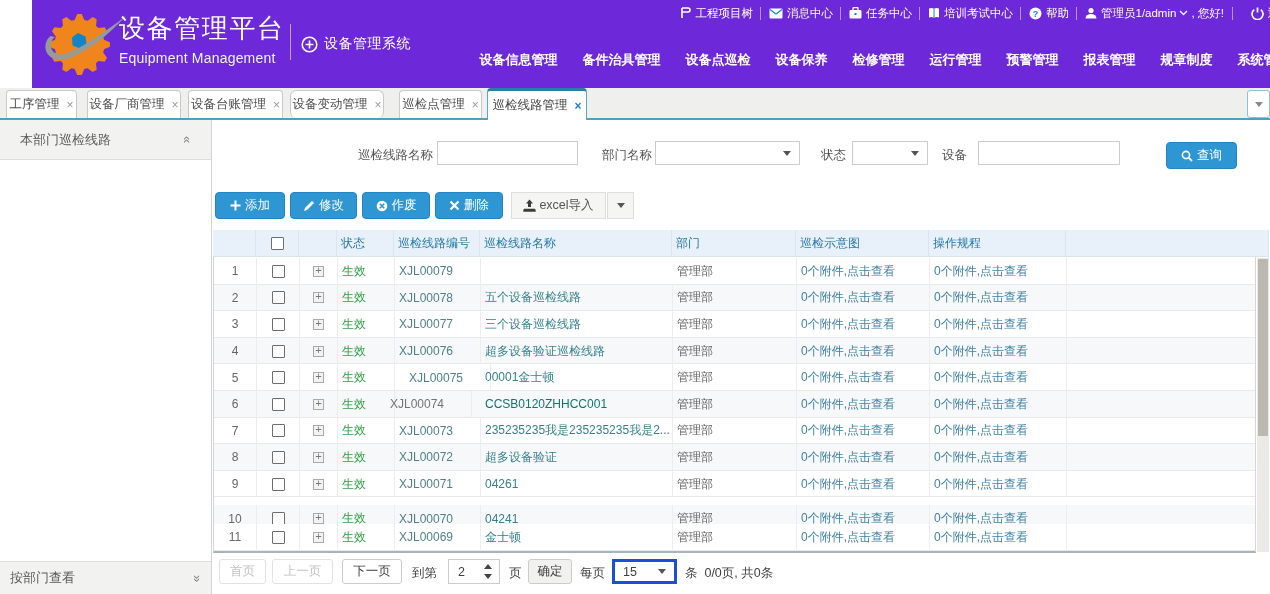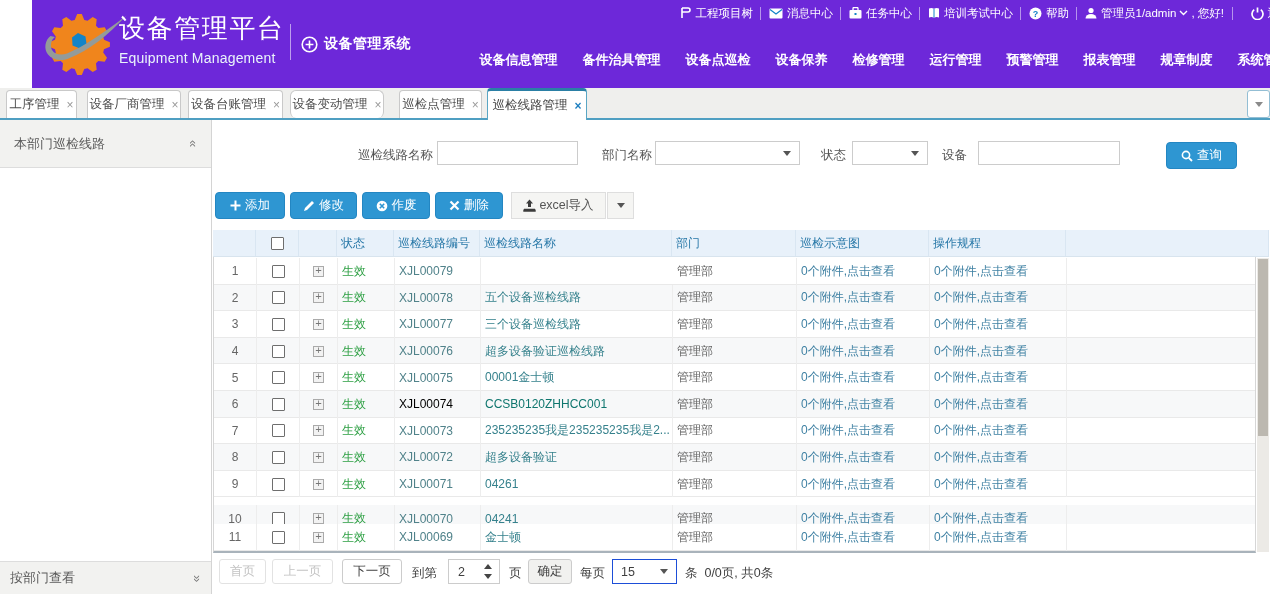--- a/index.html
+++ b/index.html
@@ -8,34 +8,34 @@
 #header { position:absolute; left:0; top:0; width:1270px; height:88px; background:#6d28d9;margin-left:32px; }
 #topbar { position:absolute; right:4px; top:0; height:26px; display:flex; align-items:center; color:#fff; font-size:11.5px; }
 #topbar .it { display:flex; align-items:center; padding:0 7.5px; white-space:nowrap; }
 #topbar .sep { width:1px; height:13px; background:rgba(255,255,255,.5); }
 #topbar .ic { margin-right:4px; display:inline-flex; align-items:center; }
 #logo { position:absolute; left:6px; top:2px; }
 #brand { position:absolute; left:87px; top:13px; color:#fff; }
 #brand .t1 { font-size:26px; letter-spacing:1.6px; line-height:31px; font-weight:400; }
 #brand .t2 { font-size:14px; line-height:16px; letter-spacing:0.2px; color:#eaf4fb; margin-top:6px; }
 #vdiv { position:absolute; left:258px; top:24px; width:1px; height:36px; background:rgba(255,255,255,.55); }
-#sysname { position:absolute; left:269px; top:35px; color:#fff; font-size:14px; font-weight:bold; display:flex; align-items:center; letter-spacing:0.5px; }
+#sysname { position:absolute; left:269px; top:35px; color:#fff; font-size:14px; font-weight:normal; display:flex; align-items:center; letter-spacing:0.5px; }
 #sysname .cic { margin-right:6px; display:inline-flex; }
 #nav { position:absolute; right:0px; top:51px; display:flex; color:#fff; font-size:13px; font-weight:bold; }
 #nav .n { padding:0 12.5px; white-space:nowrap; line-height:18px; }
 
 #tabbar { position:absolute; left:0; top:88px; width:1270px; height:32px; background:#efefed; border-bottom:2px solid #4f9fc2; }
 .tab { position:absolute; top:2px; height:28px; background:#fff; border:1px solid #c9c9c9; border-bottom:none; border-radius:4px 4px 0 0; font-size:12.5px; color:#4d4d4d; display:flex; align-items:center; justify-content:center; }
 .tab .x { color:#9a9a9a; margin-left:7px; font-size:12px; }
 .tab.active { border:1px solid #5aa6c4; border-bottom:none; border-top:3px solid #2a7fa5; color:#444; height:32px; top:0px; z-index:2; }
 .tab.active .x { color:#1e7fc0; font-weight:bold; }
 #tabdrop { position:absolute; right:0px; top:2px; width:23px; height:28px; background:#fff; border:1px solid #93bed4; border-radius:3px; display:flex; align-items:center; justify-content:center; }
 
 #sidebar { position:absolute; left:0; top:120px; width:212px; height:474px; background:#fff; border-right:1px solid #d4d4d4; }
-.side-hd { height:48px; background:#f2f2f0; border-bottom:1px solid #ddd; color:#5a5a5a; font-size:13px; display:flex; align-items:center; padding:0 14px; justify-content:space-between; }
+.side-hd { height:40px; background:#f2f2f0; border-bottom:1px solid #ddd; color:#5a5a5a; font-size:13px; display:flex; align-items:center; padding:0 20px; justify-content:space-between; }
 #side-bottom { position:absolute; left:0; bottom:0; width:100%; height:33px; background:#f2f2f0; border-top:1px solid #ddd; color:#5a5a5a; font-size:13px; display:flex; align-items:center; padding:0 10px; justify-content:space-between; }
 
 #content { position:absolute; left:213px; top:120px; width:1057px; height:474px; background:#fff; }
 #filter { position:absolute; left:0; top:2px; width:1057px; height:60px; font-size:12.5px; color:#555; }
 #filter .lbl { position:absolute; top:25px; }
 #filter input, #filter .sel { position:absolute; top:19px; height:24px; border:1px solid #ccc; background:#fff; }
 #filter .sel { display:flex; align-items:center; justify-content:flex-end; padding-right:8px; }
 .caret { width:0; height:0; border-left:4px solid transparent; border-right:4px solid transparent; border-top:5px solid #555; display:inline-block; }
 #btn-query { position:absolute; left:953px; top:20px; width:71px; height:27px; background:#2e96d2; color:#fff; border:1px solid #2386c2; border-radius:4px; font-size:12.5px; display:flex; align-items:center; justify-content:center; }
 #btn-query svg { margin-right:4px; }
@@ -289,37 +289,37 @@
         </div>
         <div class="grow" style="top: 134.4px; height: 26.6px;">
           <div class="c" style="left: 0px; width: 43px; height: 26.6px; color: rgb(102, 102, 102); justify-content: center; padding-left: 0px;">5</div>
           <div class="c" style="left: 43px; width: 43px; height: 26.6px; justify-content: center; padding-left: 0px;">
             <span class="cb"></span>
           </div>
           <div class="c" style="left: 86px; width: 38px; height: 26.6px; justify-content: center; padding-left: 0px;">
             <span class="plus">+</span>
           </div>
           <div class="c" style="left: 124px; width: 57px; height: 26.6px; color: rgb(47, 160, 69);">生效</div>
-          <div class="c" style="left: 181px; width: 86px; height: 26.6px; color: rgb(80, 130, 138);">XJL00075</div>
+          <div class="c" style="left: 191px; width: 86px; height: 26.6px; color: rgb(80, 130, 138);">XJL00075</div>
           <div class="c" style="left: 267px; width: 192px; height: 26.6px; color: rgb(53, 129, 140);">00001金士顿</div>
           <div class="c" style="left: 459px; width: 124px; height: 26.6px; color: rgb(102, 102, 102);">管理部</div>
           <div class="c" style="left: 583px; width: 133px; height: 26.6px; color: rgb(63, 129, 163);">0个附件,点击查看</div>
           <div class="c" style="left: 716px; width: 137px; height: 26.6px; color: rgb(63, 129, 163);">0个附件,点击查看</div>
           <div class="c" style="left: 853px; width: 189px; height: 26.6px; border-right: none; color: rgb(68, 68, 68);"></div>
         </div>
         <div class="grow" style="top: 161px; height: 26.6px; background: rgb(247, 248, 249);">
           <div class="c" style="left: 0px; width: 43px; height: 26.6px; color: rgb(102, 102, 102); justify-content: center; padding-left: 0px;">6</div>
           <div class="c" style="left: 43px; width: 43px; height: 26.6px; justify-content: center; padding-left: 0px;">
             <span class="cb"></span>
           </div>
           <div class="c" style="left: 86px; width: 38px; height: 26.6px; justify-content: center; padding-left: 0px;">
             <span class="plus">+</span>
           </div>
           <div class="c" style="left: 124px; width: 57px; height: 26.6px; color: rgb(47, 160, 69);">生效</div>
-          <div class="c" style="left: 181px; width: 86px; height: 26.6px; color: #000000;">XJL00074</div>
+          <div class="c" style="left: 172px; width: 86px; height: 26.6px; color: #737373;">XJL00074</div>
           <div class="c" style="left: 267px; width: 192px; height: 26.6px; color: #0f766e;">CCSB0120ZHHCC001</div>
           <div class="c" style="left: 459px; width: 124px; height: 26.6px; color: rgb(102, 102, 102);">管理部</div>
           <div class="c" style="left: 583px; width: 133px; height: 26.6px; color: rgb(63, 129, 163);">0个附件,点击查看</div>
           <div class="c" style="left: 716px; width: 137px; height: 26.6px; color: rgb(63, 129, 163);">0个附件,点击查看</div>
           <div class="c" style="left: 853px; width: 189px; height: 26.6px; border-right: none; color: rgb(68, 68, 68);"></div>
         </div>
         <div class="grow" style="top: 187.6px; height: 26.6px;">
           <div class="c" style="left: 0px; width: 43px; height: 26.6px; color: rgb(102, 102, 102); justify-content: center; padding-left: 0px;">7</div>
           <div class="c" style="left: 43px; width: 43px; height: 26.6px; justify-content: center; padding-left: 0px;">
             <span class="cb"></span>
@@ -411,16 +411,16 @@
     <div class="pbtn" style="left:129px; width:60px;">下一页</div>
     <span class="ptxt" style="left:199px;">到第</span>
     <div style="left:235px; top:5px; width:52px; height:25px; border:1px solid #ccc; background:#fff;">
       <span style="position:absolute; left:9px; top:5px;">2</span>
       <span style="position:absolute; right:7px; top:4px; width:0; height:0; border-left:4px solid transparent; border-right:4px solid transparent; border-bottom:5px solid #444;"></span>
       <span style="position:absolute; right:7px; bottom:4px; width:0; height:0; border-left:4px solid transparent; border-right:4px solid transparent; border-top:5px solid #444;"></span>
     </div>
     <span class="ptxt" style="left:296px;">页</span>
     <div class="pbtn" style="left:315px; width:44px; background:#f1f1ef;">确定</div>
     <span class="ptxt" style="left:367px;">每页</span>
-    <div style="left:399px; top:5px; width:65px; height:25px; border:1px solid #1d4ed8; background:#fff; display:flex; align-items:center; justify-content:space-between; padding:0 8px; position:absolute;">15 <span class="caret"></span></div>
+    <div style="left:399px; top:5px; width:65px; height:25px; border:3px solid #1d4ed8; background:#fff; display:flex; align-items:center; justify-content:space-between; padding:0 8px; position:absolute;">15 <span class="caret"></span></div>
     <span class="ptxt" style="left:472px;">条&nbsp;&nbsp;0/0页,&nbsp;共0条</span>
   </div>
 </div>
 
 </body></html>

